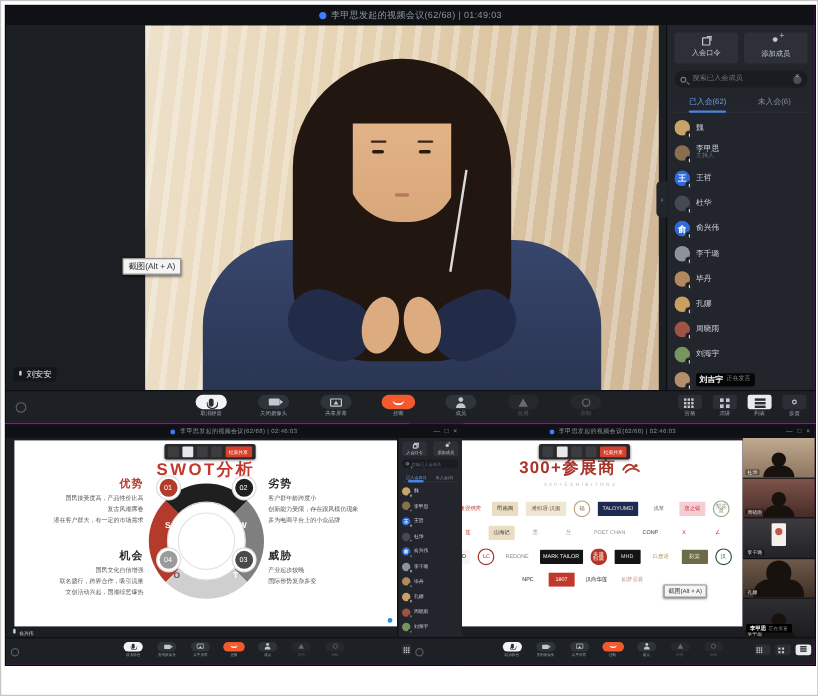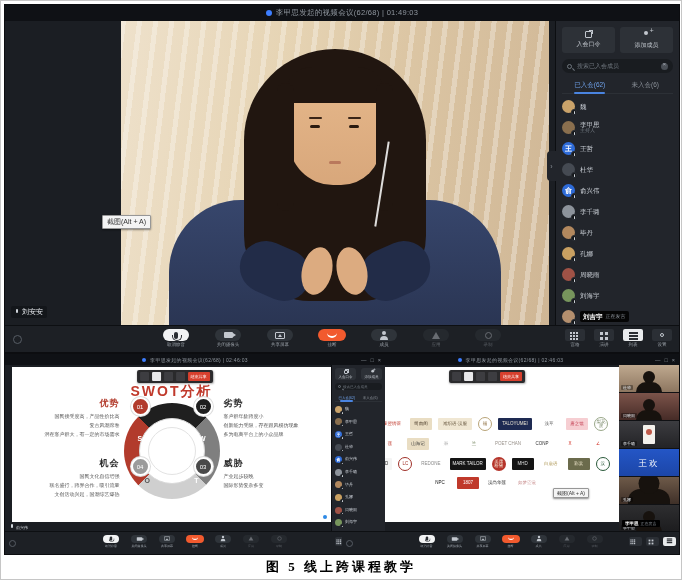--- a/index.html
+++ b/index.html
@@ -793,20 +793,29 @@
     <div class="stage mini">
       <div class="slide">
         <div class="sharebar">
           <button class="sslot"></button>
           <button class="sslot lt"></button>
           <button class="sslot"></button>
           <button class="sslot"></button>
           <button class="endshare">结束共享</button>
         </div>
         <i class="tmark2"></i>
+        <div class="expo-head">
+          <span class="expo-title">
+            <span>300+参展商</span>
+            <svg width="18" height="12" viewBox="0 0 18 12" aria-hidden="true">
+              <path d="M2 8 C5 2, 9 2, 12 6 M4 10 C8 5, 13 6, 16 9" stroke="#b03a2e" stroke-width="1.6" fill="none"></path>
+              <circle cx="13" cy="4" r="1.4" fill="#b03a2e"></circle>
+            </svg>
+          </span>
+        </div>
         <div class="esub">300+EXHIBITORS</div>
         <div class="logos">
 
             <span class="logo circ" style="background: rgb(255, 255, 255); color: rgb(154, 138, 98); border-color: rgb(201, 185, 143);">壹</span>
 
             <span class="logo" style="background: rgb(255, 255, 255); color: rgb(192, 58, 46);">童翌绣蕾</span>
 
             <span class="logo" style="background: rgb(233, 221, 195); color: rgb(74, 58, 40);">司南阁</span>
 
             <span class="logo wide" style="background: rgb(240, 231, 211); color: rgb(106, 90, 66);">滩织语·汉服</span>
@@ -888,25 +897,20 @@
           <span class="tname">周晓雨</span>
 
         </div>
 
         <div class="thumb phone" style="--c1: #3c3c40; --c2: #232326;">
 
           <span class="tname">李千璐</span>
 
         </div>
 
-        <div class="thumb txt" style="--c1: #2456c6; --c2: #1c46a8;">
-
-          <span class="tcenter">王欢</span>
-
-        </div>
 
         <div class="thumb close" style="--c1: #6e5a49; --c2: #3f3028;">
           <i class="head"></i>
 
           <span class="tname">孔娜</span>
 
         </div>
 
         <div class="thumb person" style="--c1: #2e2e30; --c2: #1c1c1e;">
           <i class="head"></i>
@@ -992,14 +996,13 @@
           </div>
         <div class="vbtn on">
             <span class="vcap">
               <i class="ic i-ls"></i>
             </span>
           </div>
       </div>
     </footer>
   </section>
 
-  <div class="caption">图 5 线上跨课程教学</div>
 </div>
 
 </body></html>

